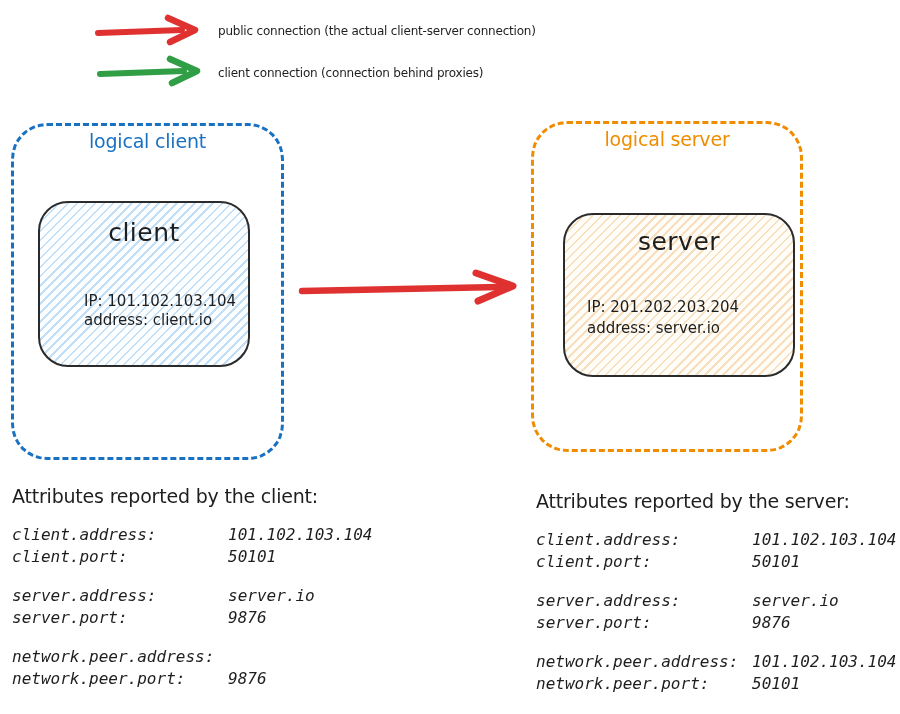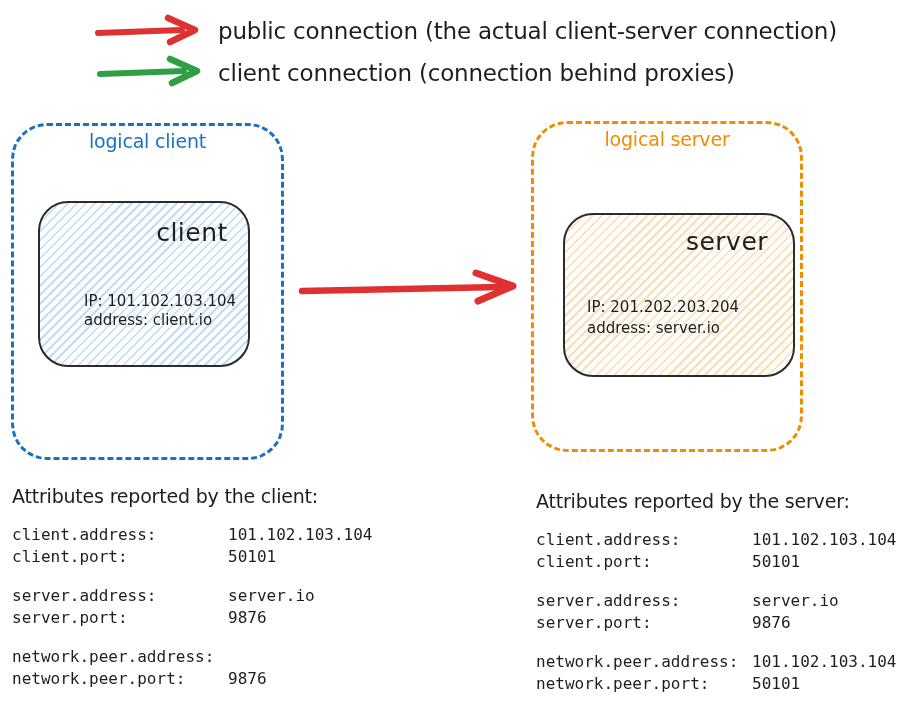--- a/index.html
+++ b/index.html
@@ -2,48 +2,48 @@
 <html><head>
 <meta charset="utf-8">
 <style>
   html,body{margin:0;padding:0;background:#fff;}
   .canvas{
     position:relative;width:900px;height:714px;background:#ffffff;
     font-family:"DejaVu Sans",sans-serif;color:#1e1e1e;overflow:hidden;
   }
   .abs{position:absolute;}
   
-  .legend-label{font-size:23px;line-height:26px;letter-spacing:-0.2px;color:#1e1e1e;white-space:nowrap;}
+  .legend-label{font-size:12px;line-height:26px;letter-spacing:-0.2px;color:#1e1e1e;white-space:nowrap;}
   
   .logical-box{border-radius:36px;box-sizing:border-box;}
   .logical-box.client{border:3.5px dashed #1971c2;}
   .logical-box.server{border:3.5px dashed #f08c00;}
   .logical-label{position:absolute;top:4px;left:0;width:100%;text-align:center;
     font-size:19px;letter-spacing:-0.2px;white-space:nowrap;}
   .logical-box.client .logical-label{color:#1971c2;}
   .logical-box.server .logical-label{color:#f08c00;}
   
   .node{border:2.5px solid #2b2b2b;border-radius:30px;box-sizing:border-box;}
   .node.client{
     background:repeating-linear-gradient(135deg, rgba(122,184,235,0.45) 0px, rgba(122,184,235,0.45) 1.8px, rgba(255,255,255,0) 1.8px, rgba(255,255,255,0) 6.4px),#fdfeff;
   }
   .node.server{
     background:repeating-linear-gradient(135deg, rgba(238,180,112,0.42) 0px, rgba(238,180,112,0.42) 1.8px, rgba(255,255,255,0) 1.8px, rgba(255,255,255,0) 6.4px),#fffdf8;
   }
   .node-title{position:absolute;left:0;width:100%;text-align:center;
-    font-size:25px;letter-spacing:0.5px;color:#1e1e1e;white-space:nowrap;padding-left:48px;}
+    font-size:25px;letter-spacing:0.5px;color:#1e1e1e;white-space:nowrap;}
   .node-info{position:absolute;font-size:15px;color:#1e1e1e;white-space:nowrap;}
   .node.client .node-info{line-height:19px;}
   .node.server .node-info{line-height:21px;}
   
   .attr-panel{font-family:"DejaVu Sans Mono",monospace;}
   .attr-title{font-family:"DejaVu Sans",sans-serif;font-size:19px;line-height:26px;
     letter-spacing:-0.2px;color:#1e1e1e;white-space:nowrap;}
   .attr-groups{margin-top:15px;}
-  .attr-group{margin-bottom:17px;}
+  .attr-group{margin-bottom:17px;font-style:italic;}
   .attr-row{display:grid;grid-template-columns:216px auto;font-size:16px;line-height:22px;
     color:#1e1e1e;white-space:nowrap;}
   svg{display:block;}
 </style>
 </head>
 <body>
 
 <div class="canvas">
 
   <svg class="abs" style="left:92px;top:14px;" width="112" height="36" viewBox="0 0 112 36">

